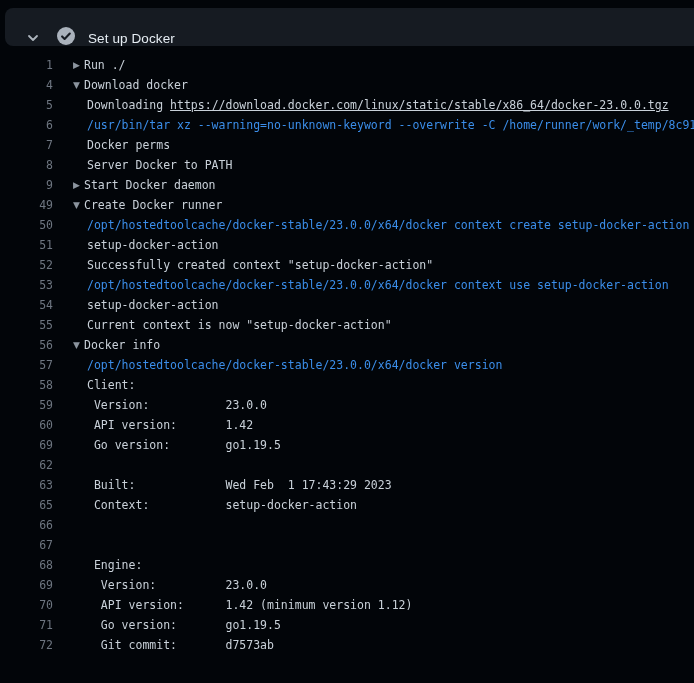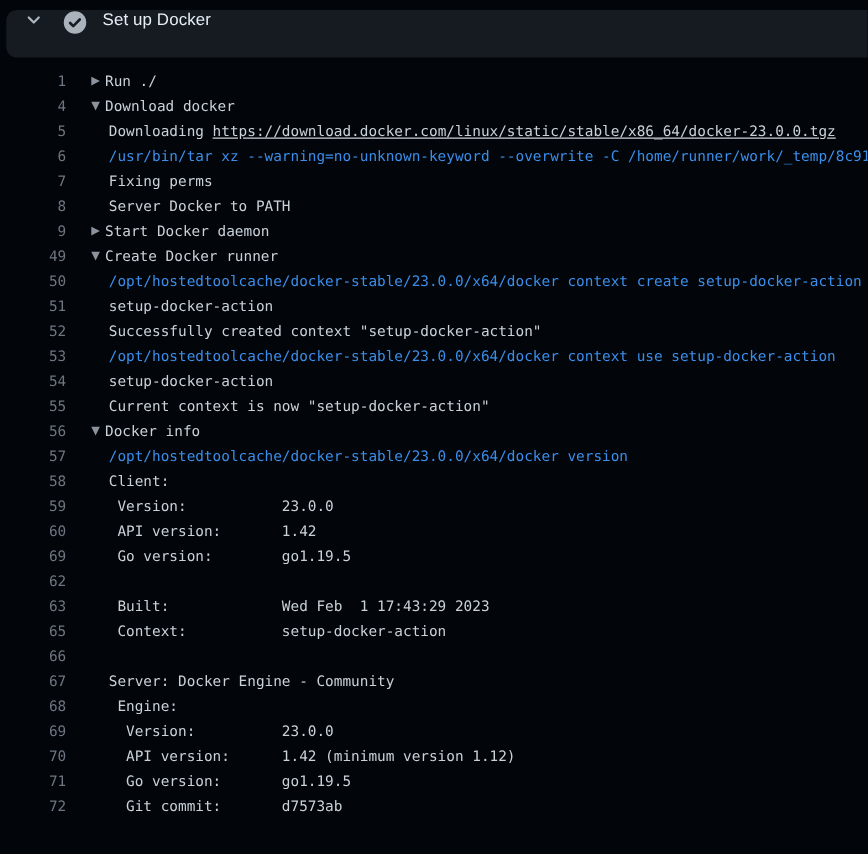--- a/index.html
+++ b/index.html
@@ -8,22 +8,22 @@
     background:var(--page-bg,#020509);
     font-family:"Liberation Sans",sans-serif;
   }
   .app{width:694px;height:683px;position:relative;}
 
   
   .step-header{
     position:absolute;left:5px;right:0;top:8px;height:38px;
     background:var(--header-bg,#161b22);
     border-radius:8px 0 0 8px;
-    display:flex;align-items:flex-start;
-    padding-left:14px;box-sizing:border-box;
+    display:flex;align-items:flex-end;
+    padding-left:20px;box-sizing:border-box;
     cursor:pointer;
   }
   .chev{width:16px;height:16px;display:flex;align-items:center;justify-content:center;flex:none;}
   .check{width:20px;height:20px;margin-left:15px;flex:none;display:flex;align-items:center;justify-content:center;}
   .step-title{
     margin-left:12px;color:var(--header-text,#e6edf3);
     font-size:13.5px;font-weight:400;letter-spacing:.1px;
   }
 
   
@@ -70,41 +70,41 @@
       </svg>
     </span>
     <span class="step-title">Set up Docker</span>
   </div>
 
   <div class="log" id="log">
       <div class="row group"><a class="ln">1</a><div class="txt"><span class="tri">▶</span><span>Run ./</span></div></div>
       <div class="row group"><a class="ln">4</a><div class="txt"><span class="tri">▼</span><span>Download docker</span></div></div>
       <div class="row"><a class="ln">5</a><div class="txt content"><span class="seg-plain">Downloading </span><span class="seg-link">https://download.docker.com/linux/static/stable/x86_64/docker-23.0.0.tgz</span></div></div>
       <div class="row"><a class="ln">6</a><div class="txt content"><span class="seg-command">/usr/bin/tar xz --warning=no-unknown-keyword --overwrite -C /home/runner/work/_temp/8c91</span></div></div>
-      <div class="row"><a class="ln">7</a><div class="txt content"><span class="seg-plain">Fixing perms</span></div></div>
+      <div class="row"><a class="ln">7</a><div class="txt content"><span class="seg-plain">Docker perms</span></div></div>
       <div class="row"><a class="ln">8</a><div class="txt content"><span class="seg-plain">Server Docker to PATH</span></div></div>
       <div class="row group"><a class="ln">9</a><div class="txt"><span class="tri">▶</span><span>Start Docker daemon</span></div></div>
       <div class="row group"><a class="ln">49</a><div class="txt"><span class="tri">▼</span><span>Create Docker runner</span></div></div>
       <div class="row"><a class="ln">50</a><div class="txt content"><span class="seg-command">/opt/hostedtoolcache/docker-stable/23.0.0/x64/docker context create setup-docker-action</span></div></div>
       <div class="row"><a class="ln">51</a><div class="txt content"><span class="seg-plain">setup-docker-action</span></div></div>
       <div class="row"><a class="ln">52</a><div class="txt content"><span class="seg-plain">Successfully created context "setup-docker-action"</span></div></div>
       <div class="row"><a class="ln">53</a><div class="txt content"><span class="seg-command">/opt/hostedtoolcache/docker-stable/23.0.0/x64/docker context use setup-docker-action</span></div></div>
       <div class="row"><a class="ln">54</a><div class="txt content"><span class="seg-plain">setup-docker-action</span></div></div>
       <div class="row"><a class="ln">55</a><div class="txt content"><span class="seg-plain">Current context is now "setup-docker-action"</span></div></div>
       <div class="row group"><a class="ln">56</a><div class="txt"><span class="tri">▼</span><span>Docker info</span></div></div>
       <div class="row"><a class="ln">57</a><div class="txt content"><span class="seg-command">/opt/hostedtoolcache/docker-stable/23.0.0/x64/docker version</span></div></div>
       <div class="row"><a class="ln">58</a><div class="txt content"><span class="seg-plain">Client:</span></div></div>
       <div class="row"><a class="ln">59</a><div class="txt content"><span class="seg-plain"> Version:           23.0.0</span></div></div>
       <div class="row"><a class="ln">60</a><div class="txt content"><span class="seg-plain"> API version:       1.42</span></div></div>
       <div class="row"><a class="ln">69</a><div class="txt content"><span class="seg-plain"> Go version:        go1.19.5</span></div></div>
       <div class="row"><a class="ln">62</a></div>
       <div class="row"><a class="ln">63</a><div class="txt content"><span class="seg-plain"> Built:             Wed Feb  1 17:43:29 2023</span></div></div>
       <div class="row"><a class="ln">65</a><div class="txt content"><span class="seg-plain"> Context:           setup-docker-action</span></div></div>
       <div class="row"><a class="ln">66</a><div class="txt content"><span class="seg-plain"></span></div></div>
-      <div class="row"><a class="ln">67</a><div class="txt content"><span class="seg-plain">Server: Docker Engine - Community</span></div></div>
+      <div class="row"><a class="ln">67</a></div>
       <div class="row"><a class="ln">68</a><div class="txt content"><span class="seg-plain"> Engine:</span></div></div>
       <div class="row"><a class="ln">69</a><div class="txt content"><span class="seg-plain">  Version:          23.0.0</span></div></div>
       <div class="row"><a class="ln">70</a><div class="txt content"><span class="seg-plain">  API version:      1.42 (minimum version 1.12)</span></div></div>
       <div class="row"><a class="ln">71</a><div class="txt content"><span class="seg-plain">  Go version:       go1.19.5</span></div></div>
       <div class="row"><a class="ln">72</a><div class="txt content"><span class="seg-plain">  Git commit:       d7573ab</span></div></div>
     </div>
 
 </div>
 
 </body></html>

